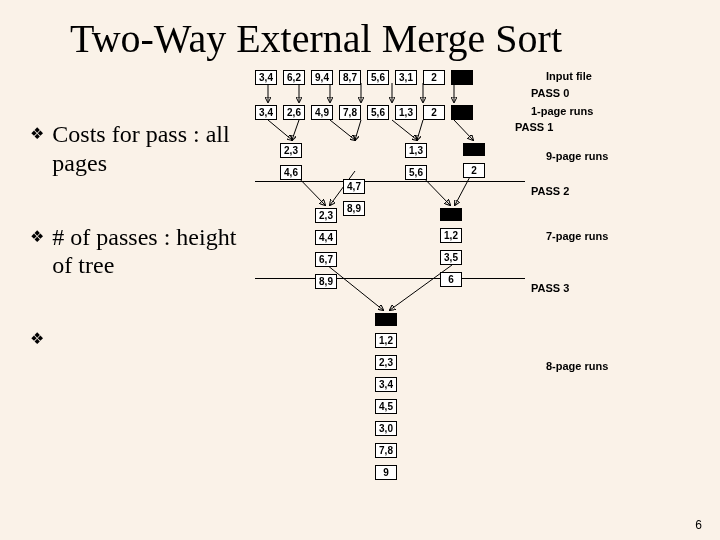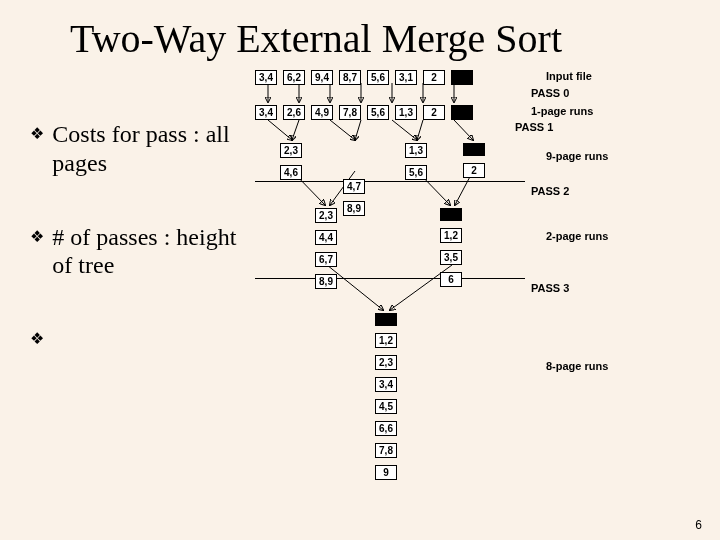--- a/index.html
+++ b/index.html
@@ -226,29 +226,29 @@
     <div class="cell">3,5</div>
     <div class="cell">6</div>
   </div>
 
   <div class="multi" style="position:absolute; top:248px; left:120px;">
     <div class="cell black"></div>
     <div class="cell">1,2</div>
     <div class="cell">2,3</div>
     <div class="cell">3,4</div>
     <div class="cell">4,5</div>
-    <div class="cell">6,6</div>
+    <div class="cell">3,0</div>
     <div class="cell">7,8</div>
     <div class="cell">9</div>
   </div>
 
   <div class="label" style="top:5px; left:275px;">Input file</div>
   <div class="label" style="top:22px; left:260px;">PASS 0</div>
   <div class="label" style="top:40px; left:260px;">1-page runs</div>
   <div class="label" style="top:56px; left:244px;">PASS 1</div>
   <div class="label" style="top:85px; left:275px;">9-page runs</div>
   <div class="label" style="top:120px; left:260px;">PASS 2</div>
-  <div class="label" style="top:165px; left:275px;">2-page runs</div>
+  <div class="label" style="top:165px; left:275px;">7-page runs</div>
   <div class="label" style="top:217px; left:260px;">PASS 3</div>
   <div class="label" style="top:295px; left:275px;">8-page runs</div>
 </div>
 
 <div class="slide-num">6</div>
 
 </body></html>

